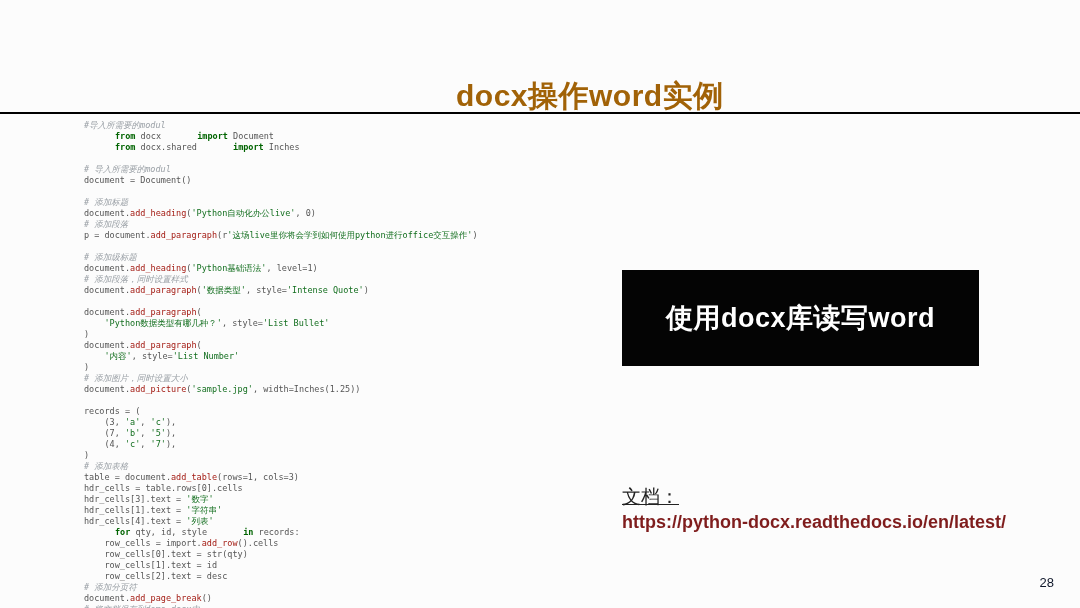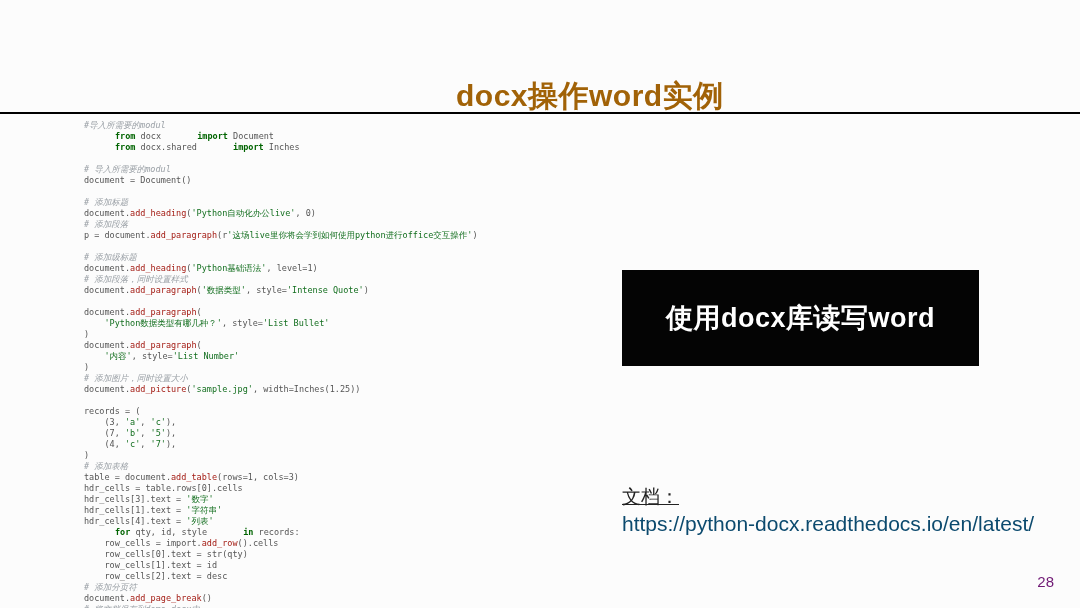--- a/index.html
+++ b/index.html
@@ -63,29 +63,30 @@
     top: 484px;
     left: 622px;
     font-size: 19px;
     color: #222;
     text-decoration: underline;
   }
   .doc-link {
     position: absolute;
     top: 512px;
     left: 622px;
-    font-size: 21px;
-    color: #0c4a6e;
+    font-size: 18px;
+    color: #7f1d1d;
+    font-weight: bold;
   }
   .page-num {
     position: absolute;
     bottom: 18px;
     right: 26px;
-    font-size: 15px;
-    color: #701a75;
+    font-size: 13px;
+    color: #0f172a;
     text-align: right;
   }
 </style>
 </head>
 <body>
 
 <div class="hr"></div>
 
 <div class="title">docx操作word实例</div>
 

